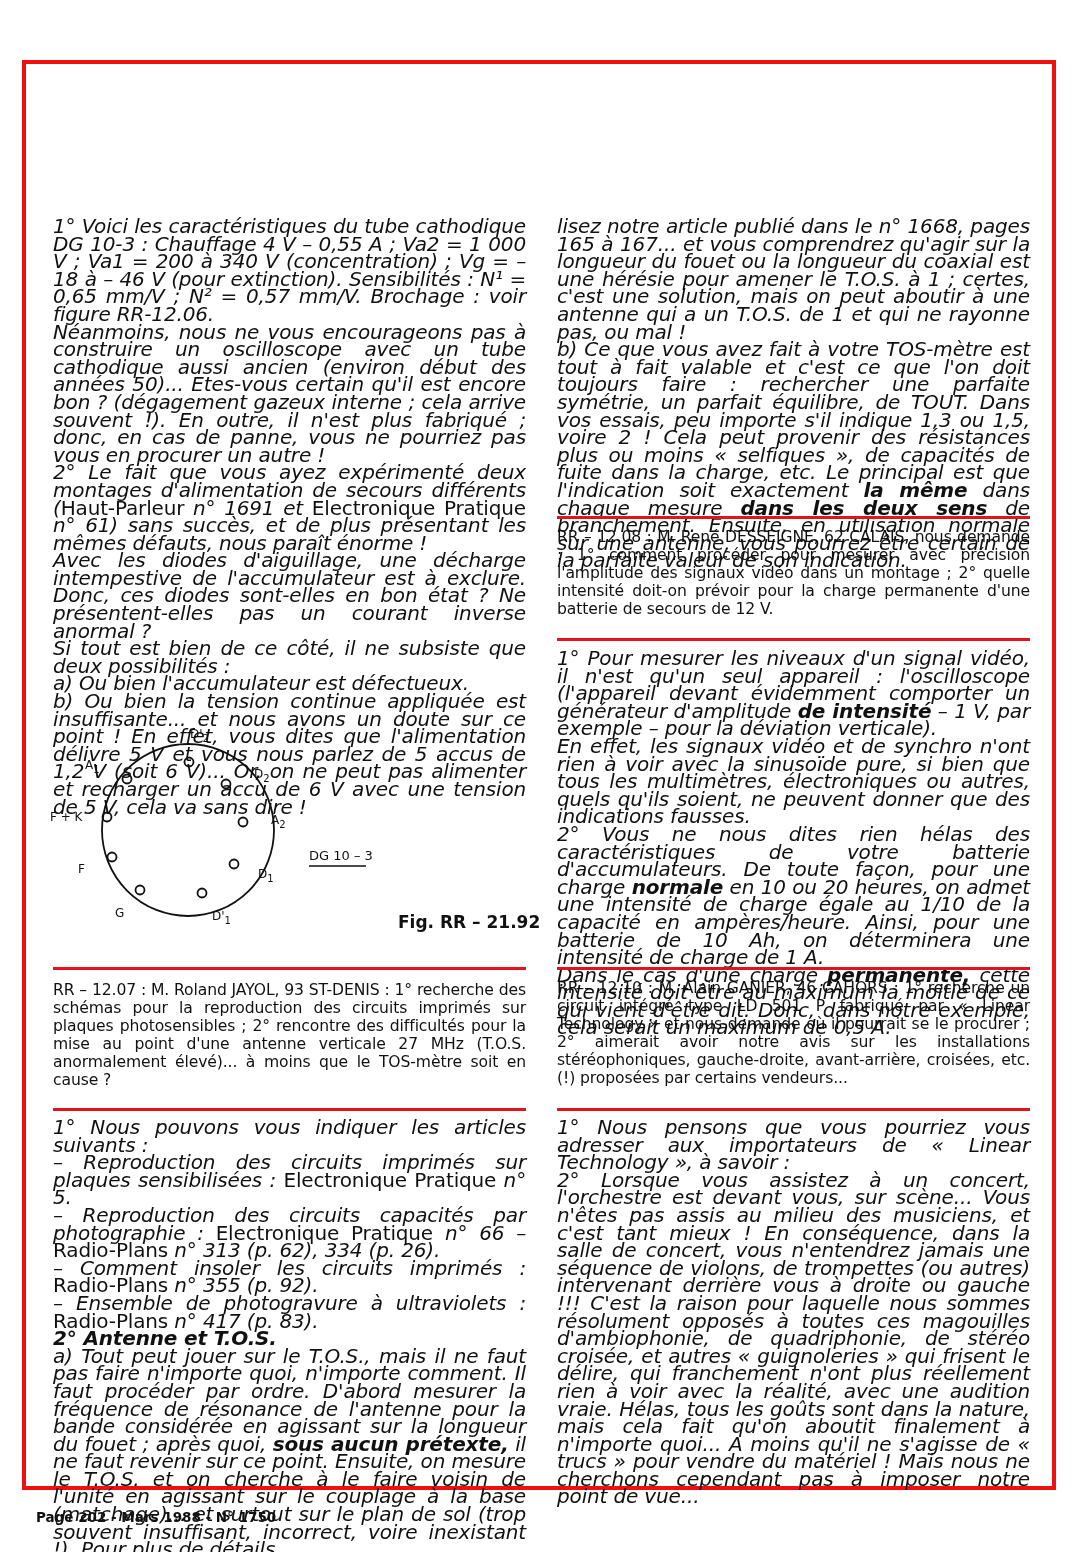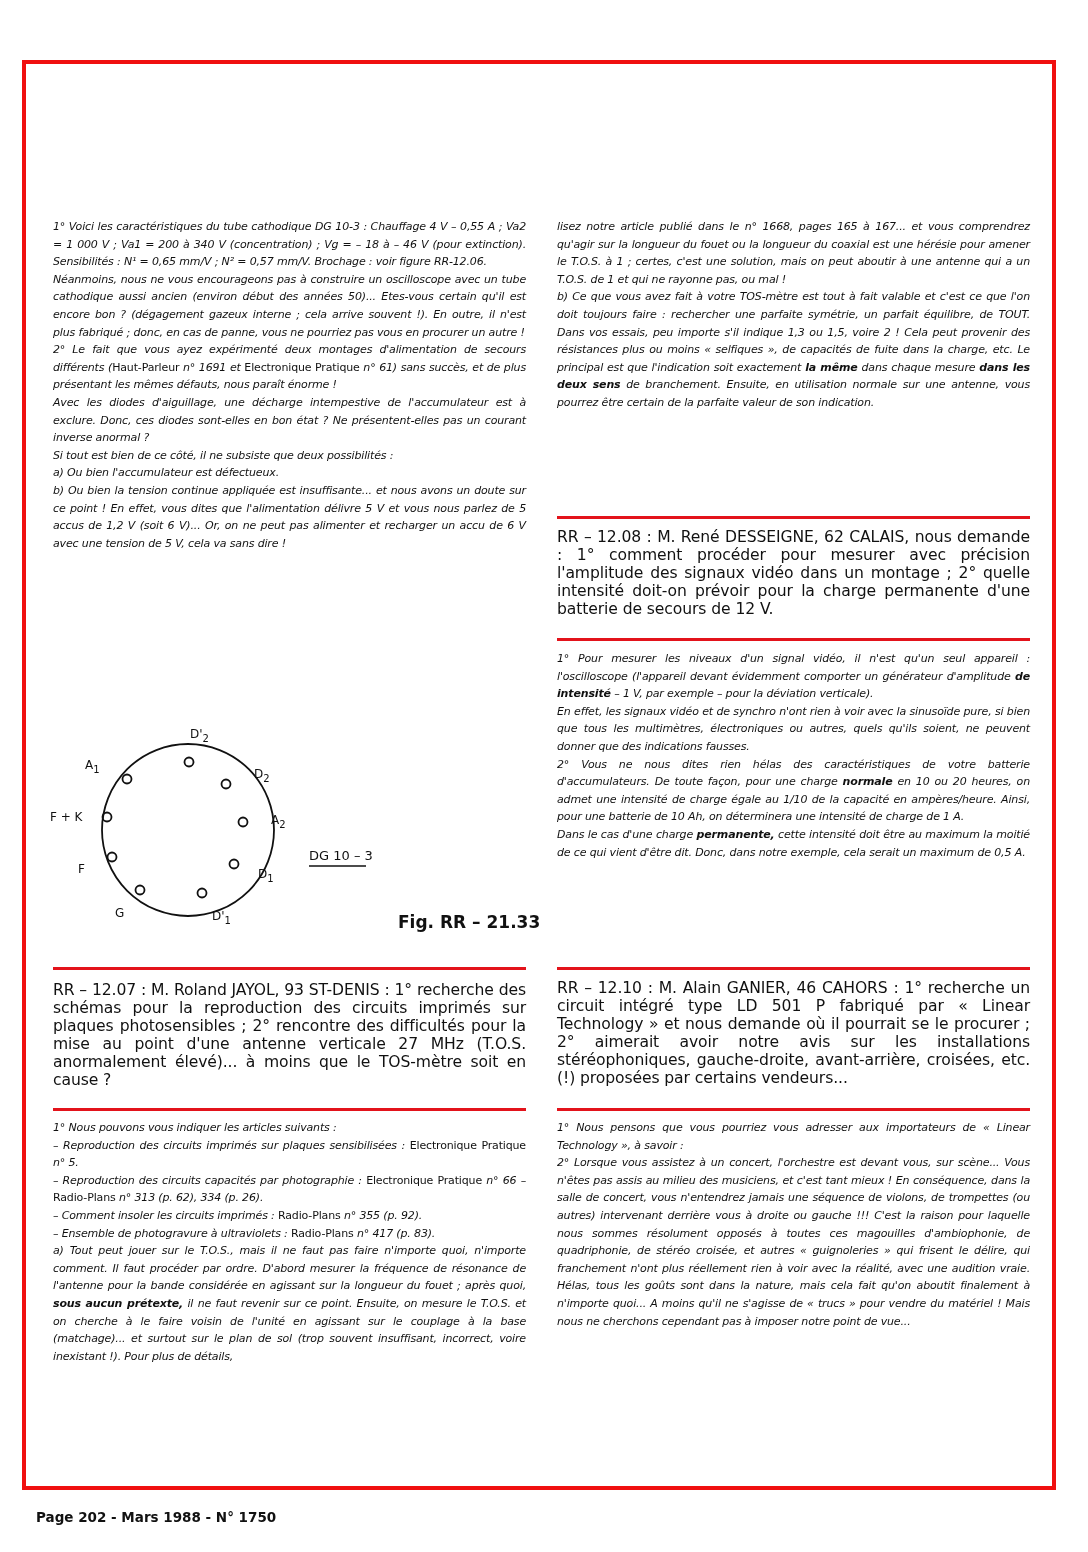--- a/index.html
+++ b/index.html
@@ -1,18 +1,18 @@
 <!DOCTYPE html>
 <html><head>
 <meta charset="utf-8">
 <style>
   html, body { margin:0; padding:0; background:#fff; }
   body { width:1088px; height:1552px; position:relative; overflow:hidden; font-family:"DejaVu Sans", sans-serif; color:#111; }
   .frame { position:absolute; left:22px; top:60px; width:1034px; height:1430px; border:4px solid #f01010; box-sizing:border-box; }
-  .col { position:absolute; font-size:11px; line-height:17.6px; font-style:italic; text-align:justify; letter-spacing:-0.15px; }
+  .col { position:absolute; font-size:20px; line-height:17.6px; font-style:italic; text-align:justify; letter-spacing:-0.15px; }
   .col p { margin:0; }
   .left { left:53px; width:473px; }
   .right { left:557px; width:473px; }
   .up { font-style:normal; }
   .bi { font-weight:bold; }
   .rule { position:absolute; height:3px; background:#e3131b; }
   .hdr { position:absolute; font-weight:normal; font-style:normal; font-size:15.6px; line-height:18px; text-align:justify; letter-spacing:-0.1px; }
   .fig { position:absolute; }
   .figcap { position:absolute; left:398px; top:912px; font-weight:bold; font-size:17px; font-family:"DejaVu Sans", sans-serif; }
   .footer { position:absolute; left:36px; top:1509px; font-weight:bold; font-size:13.5px; }
@@ -52,32 +52,33 @@
     <text x="218" y="158">D<tspan font-size="10" dy="4">1</tspan></text>
     <text x="172" y="200">D'<tspan font-size="10" dy="4">1</tspan></text>
     <text x="75" y="197">G</text>
     <text x="38" y="153">F</text>
     <text x="10" y="101">F + K</text>
     <text x="45" y="49">A<tspan font-size="10" dy="4">1</tspan></text>
   </g>
   <text x="269" y="140" font-family="DejaVu Sans, sans-serif" font-size="13" fill="#111">DG 10 – 3</text>
   <line x1="269" y1="146" x2="326" y2="146" stroke="#111" stroke-width="1.5"></line>
 </svg>
-<div class="figcap">Fig. RR – 21.33</div>
+<div class="figcap">Fig. RR – 21.92</div>
 
 <div class="rule" style="left:53px; top:967px; width:473px;"></div>
 <div class="hdr" style="left:53px; top:981px; width:473px;">RR – 12.07 : M. Roland JAYOL, 93 ST-DENIS : 1° recherche des schémas pour la reproduction des circuits imprimés sur plaques photosensibles ; 2° rencontre des difficultés pour la mise au point d'une antenne verticale 27 MHz (T.O.S. anormalement élevé)... à moins que le TOS-mètre soit en cause ?</div>
 <div class="rule" style="left:53px; top:1108px; width:473px;"></div>
 
 <div class="col left" style="top:1119px;">
   <p>1° Nous pouvons vous indiquer les articles suivants :</p>
   <p><span>– Reproduction des circuits imprimés sur plaques sensibilisées : </span><span class="up">Electronique Pratique</span><span> n° 5.</span></p>
   <p><span>– Reproduction des circuits capacités par photographie : </span><span class="up">Electronique Pratique</span><span> n° 66 – </span><span class="up">Radio-Plans</span><span> n° 313 (p. 62), 334 (p. 26).</span></p>
   <p><span>– Comment insoler les circuits imprimés : </span><span class="up">Radio-Plans</span><span> n° 355 (p. 92).</span></p>
   <p><span>– Ensemble de photogravure à ultraviolets : </span><span class="up">Radio-Plans</span><span> n° 417 (p. 83).</span></p>
+  <p class="bi">2° Antenne et T.O.S.</p>
   <p><span>a) Tout peut jouer sur le T.O.S., mais il ne faut pas faire n'importe quoi, n'importe comment. Il faut procéder par ordre. D'abord mesurer la fréquence de résonance de l'antenne pour la bande considérée en agissant sur la longueur du fouet ; après quoi, </span><span class="bi">sous aucun prétexte,</span><span> il ne faut revenir sur ce point. Ensuite, on mesure le T.O.S. et on cherche à le faire voisin de l'unité en agissant sur le couplage à la base (matchage)... et surtout sur le plan de sol (trop souvent insuffisant, incorrect, voire inexistant !). Pour plus de détails,</span></p>
 </div>
 
 <div class="col right" style="top:218px;">
   <p>lisez notre article publié dans le n° 1668, pages 165 à 167... et vous comprendrez qu'agir sur la longueur du fouet ou la longueur du coaxial est une hérésie pour amener le T.O.S. à 1 ; certes, c'est une solution, mais on peut aboutir à une antenne qui a un T.O.S. de 1 et qui ne rayonne pas, ou mal !</p>
   <p><span>b) Ce que vous avez fait à votre TOS-mètre est tout à fait valable et c'est ce que l'on doit toujours faire : rechercher une parfaite symétrie, un parfait équilibre, de TOUT. Dans vos essais, peu importe s'il indique 1,3 ou 1,5, voire 2 ! Cela peut provenir des résistances plus ou moins « selfiques », de capacités de fuite dans la charge, etc. Le principal est que l'indication soit exactement </span><span class="bi">la même</span><span> dans chaque mesure </span><span class="bi">dans les deux sens</span><span> de branchement. Ensuite, en utilisation normale sur une antenne, vous pourrez être certain de la parfaite valeur de son indication.</span></p>
 </div>
 
 <div class="rule" style="left:557px; top:516px; width:473px;"></div>
 <div class="hdr" style="left:557px; top:528px; width:473px;">RR – 12.08 : M. René DESSEIGNE, 62 CALAIS, nous demande : 1° comment procéder pour mesurer avec précision l'amplitude des signaux vidéo dans un montage ; 2° quelle intensité doit-on prévoir pour la charge permanente d'une batterie de secours de 12 V.</div>

